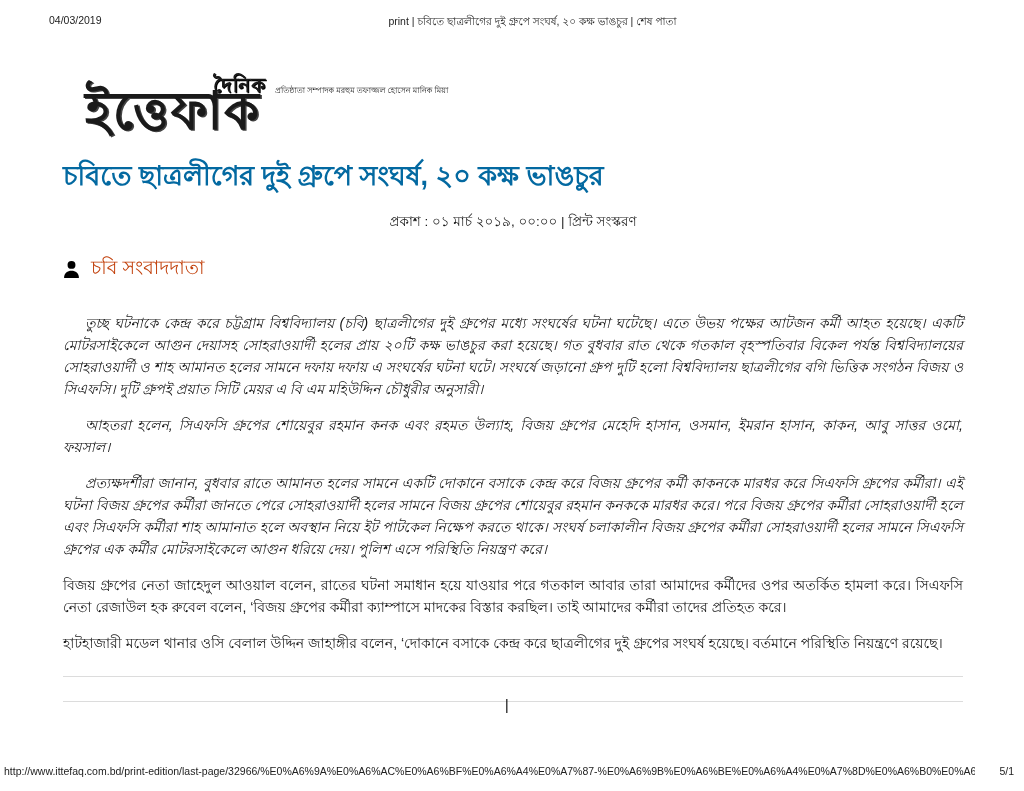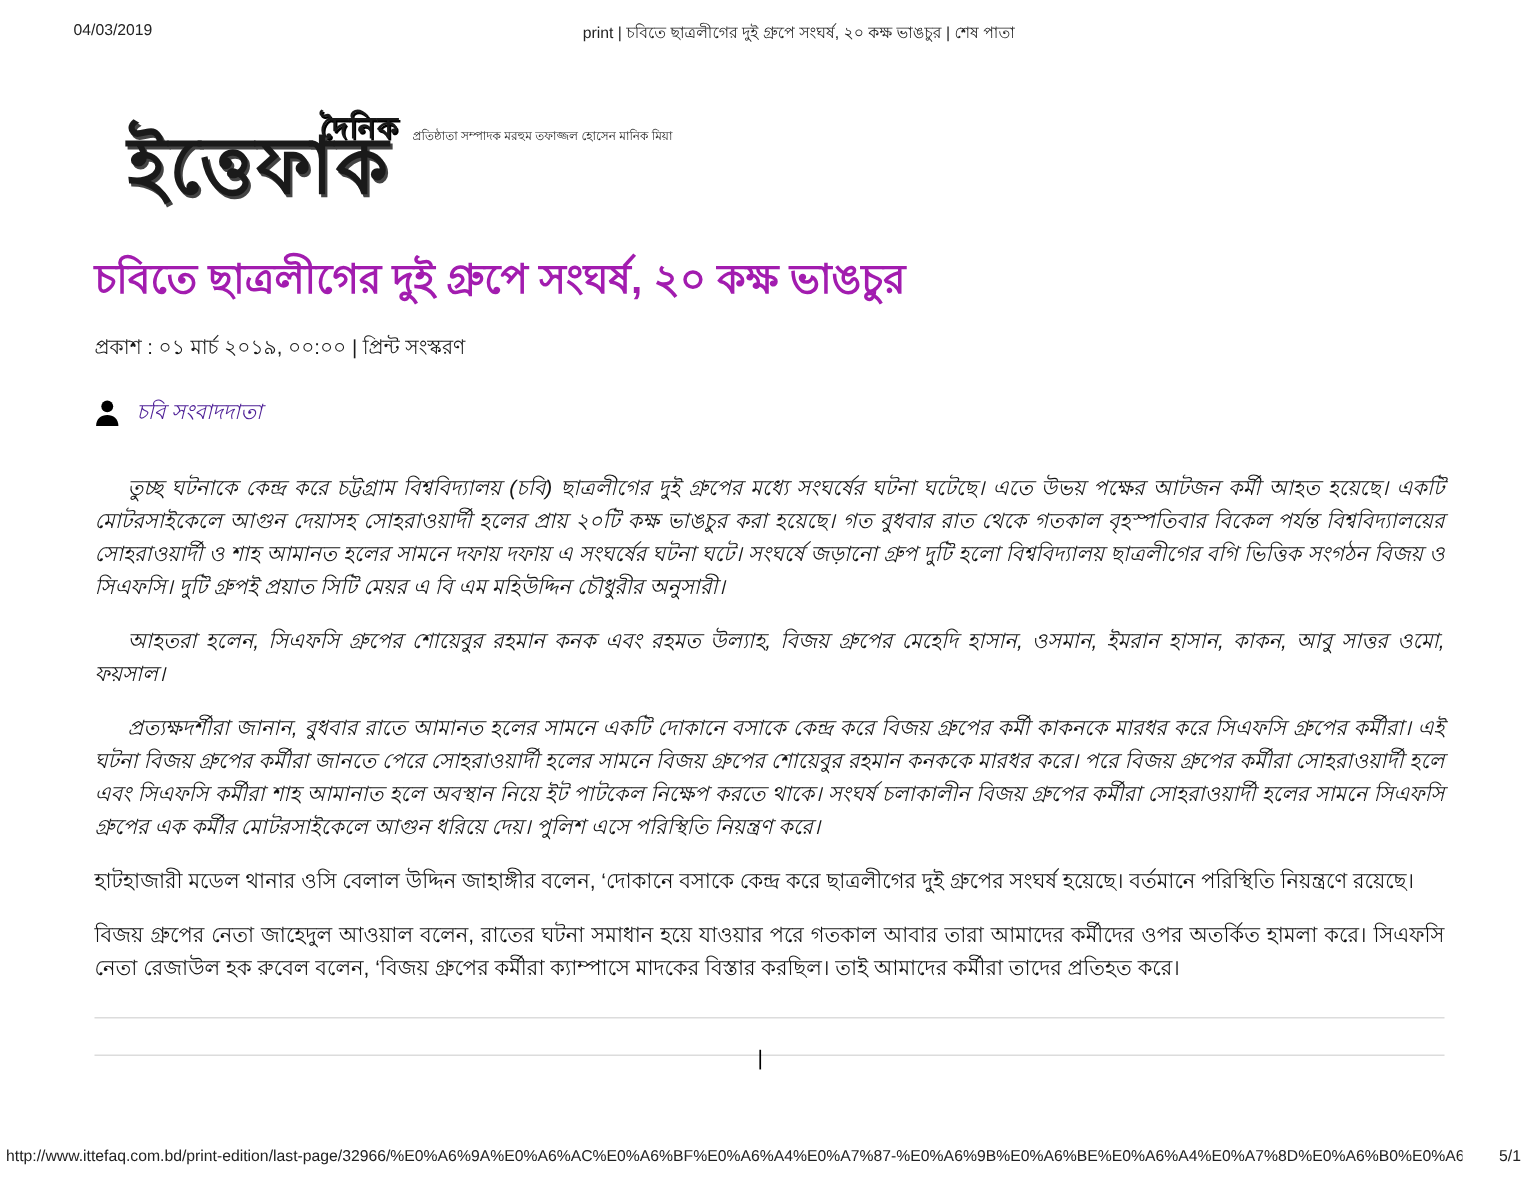--- a/index.html
+++ b/index.html
@@ -28,27 +28,27 @@
   }
   .mh-name {
     position:absolute; left:22px; top:16px;
     font-size:50px; font-weight:bold; letter-spacing:2px; line-height:1;
     text-shadow:1.5px 1.5px 0 #444;
     transform:scaleY(1.05);
   }
   .mh-tagline { position:absolute; left:212px; top:14px; font-size:8px; color:#222; white-space:nowrap; }
 
   
-  .headline { margin-top:10px; font-size:27px; font-weight:bold; line-height:36px; color:#a21caf; }
-  .meta-line { margin-top:17px; font-size:13.5px; color:#1a1a1a; }
+  .headline { font-size:27px; font-weight:bold; line-height:36px; color:#0369a1; }
+  .meta-line { margin-top:17px; font-size:13.5px; color:#1a1a1a;text-align:center; }
 
   .author-row { margin-top:19px; display:flex; align-items:center; gap:11px; }
   .author-icon { width:17px; height:19px; flex:0 0 auto; }
   .author-icon svg { display:block; width:100%; height:100%; fill:#000; }
-  .author-name { font-size:14px; color:#4c1d95;font-style:italic; }
+  .author-name { font-size:19px; color:#c2410c; }
 
   
   .article-body { margin-top:27px; }
   .article-body p {
     font-size:14px; line-height:22px; text-align:justify;
     color:#141414; margin-bottom:14px;
   }
   .article-body p:nth-of-type(-n+3) { text-indent:22px;font-style:italic; }
 
   
@@ -99,22 +99,22 @@
         <path d="M1.5 25c0-7 4.8-10.4 10.5-10.4S22.5 18 22.5 25z"></path>
       </svg>
     </span>
     <span class="author-name">চবি সংবাদদাতা</span>
   </div>
 
   <div class="article-body">
     <p>তুচ্ছ ঘটনাকে কেন্দ্র করে চট্টগ্রাম বিশ্ববিদ্যালয় (চবি) ছাত্রলীগের দুই গ্রুপের মধ্যে সংঘর্ষের ঘটনা ঘটেছে। এতে উভয় পক্ষের আটজন কর্মী আহত হয়েছে। একটি মোটরসাইকেলে আগুন দেয়াসহ সোহরাওয়ার্দী হলের প্রায় ২০টি কক্ষ ভাঙচুর করা হয়েছে। গত বুধবার রাত থেকে গতকাল বৃহস্পতিবার বিকেল পর্যন্ত বিশ্ববিদ্যালয়ের সোহরাওয়ার্দী ও শাহ আমানত হলের সামনে দফায় দফায় এ সংঘর্ষের ঘটনা ঘটে। সংঘর্ষে জড়ানো গ্রুপ দুটি হলো বিশ্ববিদ্যালয় ছাত্রলীগের বগি ভিত্তিক সংগঠন বিজয় ও সিএফসি। দুটি গ্রুপই প্রয়াত সিটি মেয়র এ বি এম মহিউদ্দিন চৌধুরীর অনুসারী।</p>
     <p>আহতরা হলেন, সিএফসি গ্রুপের শোয়েবুর রহমান কনক এবং রহমত উল্যাহ, বিজয় গ্রুপের মেহেদি হাসান, ওসমান, ইমরান হাসান, কাকন, আবু সাত্তর ওমো, ফয়সাল।</p>
     <p>প্রত্যক্ষদর্শীরা জানান, বুধবার রাতে আমানত হলের সামনে একটি দোকানে বসাকে কেন্দ্র করে বিজয় গ্রুপের কর্মী কাকনকে মারধর করে সিএফসি গ্রুপের কর্মীরা। এই ঘটনা বিজয় গ্রুপের কর্মীরা জানতে পেরে সোহরাওয়ার্দী হলের সামনে বিজয় গ্রুপের শোয়েবুর রহমান কনককে মারধর করে। পরে বিজয় গ্রুপের কর্মীরা সোহরাওয়ার্দী হলে এবং সিএফসি কর্মীরা শাহ আমানাত হলে অবস্থান নিয়ে ইট পাটকেল নিক্ষেপ করতে থাকে। সংঘর্ষ চলাকালীন বিজয় গ্রুপের কর্মীরা সোহরাওয়ার্দী হলের সামনে সিএফসি গ্রুপের এক কর্মীর মোটরসাইকেলে আগুন ধরিয়ে দেয়। পুলিশ এসে পরিস্থিতি নিয়ন্ত্রণ করে।</p>
+    <p>বিজয় গ্রুপের নেতা জাহেদুল আওয়াল বলেন, রাতের ঘটনা সমাধান হয়ে যাওয়ার পরে গতকাল আবার তারা আমাদের কর্মীদের ওপর অতর্কিত হামলা করে। সিএফসি নেতা রেজাউল হক রুবেল বলেন, ‘বিজয় গ্রুপের কর্মীরা ক্যাম্পাসে মাদকের বিস্তার করছিল। তাই আমাদের কর্মীরা তাদের প্রতিহত করে।</p>
     <p>হাটহাজারী মডেল থানার ওসি বেলাল উদ্দিন জাহাঙ্গীর বলেন, ‘দোকানে বসাকে কেন্দ্র করে ছাত্রলীগের দুই গ্রুপের সংঘর্ষ হয়েছে। বর্তমানে পরিস্থিতি নিয়ন্ত্রণে রয়েছে।</p>
-    <p>বিজয় গ্রুপের নেতা জাহেদুল আওয়াল বলেন, রাতের ঘটনা সমাধান হয়ে যাওয়ার পরে গতকাল আবার তারা আমাদের কর্মীদের ওপর অতর্কিত হামলা করে। সিএফসি নেতা রেজাউল হক রুবেল বলেন, ‘বিজয় গ্রুপের কর্মীরা ক্যাম্পাসে মাদকের বিস্তার করছিল। তাই আমাদের কর্মীরা তাদের প্রতিহত করে।</p>
   </div>
 
   <div class="publisher">
   </div>
 
 </div>
 
 <span class="caret">|</span>
 
 <div class="print-footer">

